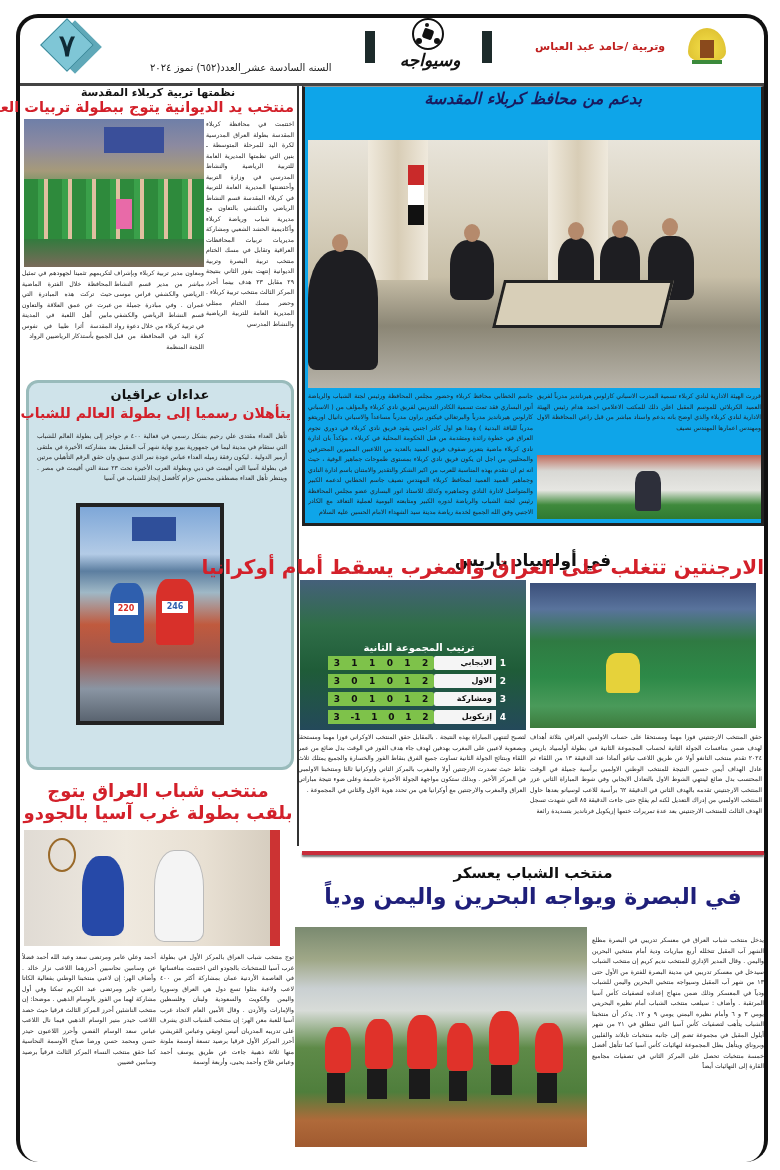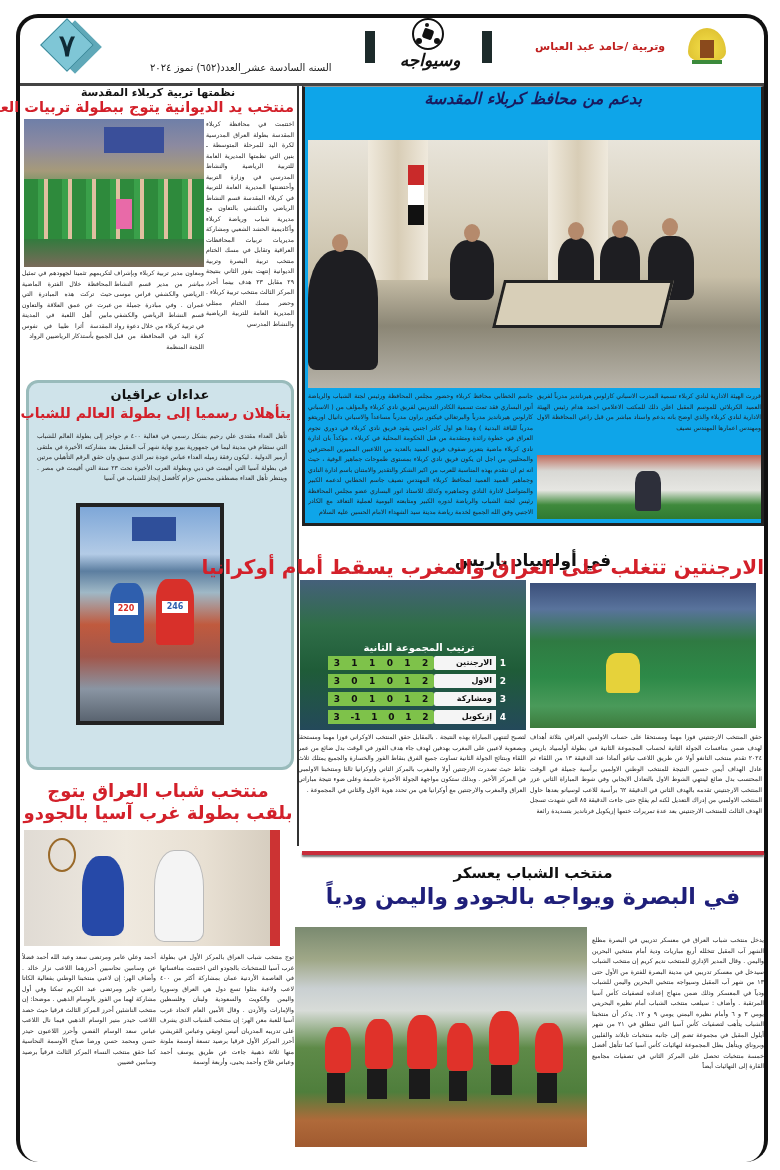--- a/index.html
+++ b/index.html
@@ -190,21 +190,21 @@
 <div class="kicker sd-kicker">في أولمبياد باريس</div>
 <div class="headline sd-headline">الارجنتين تتغلب على العراق والمغرب يسقط أمام أوكرانيا</div>
 <div class="photo sd-photo-r" title="المنتخب الأولمبي العراقي">
   <div style="position:absolute;left:76px;top:70px;width:34px;height:40px;background:#e6d23a;border-radius:30% 30% 4px 4px;"></div>
 </div>
 <div class="photo sd-photo-l" title="ترتيب المجموعة الثانية">
   <div class="standings">
     <div class="standings-title">ترتيب المجموعة الثانية</div>
     <div class="st-row">
       <div class="st-rank">1</div>
-      <div class="st-team">الارجنتين</div>
+      <div class="st-team">الايجابي</div>
       <div class="st-stats">
         <span>3</span>
         <span>1</span>
         <span>1</span>
         <span>0</span>
         <span>1</span>
         <span>2</span>
       </div>
     </div>
     <div class="st-row">
@@ -243,21 +243,21 @@
         <span>2</span>
       </div>
     </div>
   </div>
 </div>
 <div class="txt sd-text-right">حقق المنتخب الارجنتيني فوزا مهما ومستحقا على حساب الاولمبي العراقي بثلاثة أهداف لهدف ضمن منافسات الجولة الثانية لحساب المجموعة الثانية في بطولة أولمبياد باريس ٢٠٢٤ تقدم منتخب التانغو أولا عن طريق اللاعب تياغو ألمادا عند الدقيقة ١٣ من اللقاء ثم عادل الهداف أيمن حسين النتيجة للمنتخب الوطني الاولمبي برأسية جميلة في الوقت المحتسب بدل ضائع لينتهي الشوط الاول بالتعادل الايجابي وفي شوط المباراة الثاني عزز المنتخب الارجنتيني تقدمه بالهدف الثاني في الدقيقة ٦٢ برأسية للاعب لوسيانو بعدها حاول المنتخب الاولمبي من إدراك التعديل لكنه لم يفلح حتى جاءت الدقيقة ٨٥ التي شهدت تسجل الهدف الثالث للمنتخب الارجنتيني بعد عدة تمريرات ختمها إزيكويل فرنانديز بتسديدة رائعة</div>
 <div class="txt sd-text-left">لتصبح لتنتهي المباراة بهذه النتيجة . بالمقابل حقق المنتخب الاوكراني فوزا مهما ومستحقا وبصعوبة لاعبين على المغرب بهدفين لهدف جاء هدف الفوز في الوقت بدل ضائع من عمر اللقاء وبنتائج الجولة الثانية تساوت جميع الفرق بنقاط الفوز والخسارة والجميع يمتلك ثلاث نقاط حيث تصدرت الارجنتين أولا والمغرب بالمركز الثاني واوكرانيا ثالثا ومنتخبنا الاولمبي في المركز الأخير . وبذلك ستكون مواجهة الجولة الأخيرة حاسمة وعلى ضوء نتيجة مباراتي العراق والمغرب والارجنتين مع أوكرانيا هي من تحدد هوية الاول والثاني في المجموعة .</div>
 <div class="red-rule"></div>
 
 <div class="kicker se-kicker">منتخب الشباب يعسكر</div>
-<div class="headline se-headline">في البصرة ويواجه بالجودو واليمن ودياً</div>
+<div class="headline se-headline">في البصرة ويواجه البحرين واليمن ودياً</div>
 <div class="photo se-photo" title="لاعبو منتخب الشباب في التدريب">
   <div class="se-player" style="left:30px;top:100px;width:26px;height:46px;"></div>
   <div class="se-player" style="left:70px;top:92px;width:28px;height:50px;"></div>
   <div class="se-player" style="left:112px;top:88px;width:30px;height:54px;"></div>
   <div class="se-player" style="left:152px;top:96px;width:26px;height:48px;"></div>
   <div class="se-player" style="left:194px;top:84px;width:30px;height:54px;"></div>
   <div class="se-player" style="left:240px;top:96px;width:28px;height:50px;"></div>
 </div>
 <div class="txt se-text">يدخل منتخب شباب العراق في معسكر تدريبي في البصرة مطلع الشهر آب المقبل تتخلله أربع مباريات ودية أمام منتخبي البحرين واليمن . وقال المدير الإداري للمنتخب نديم كريم إن منتخب الشباب سيدخل في معسكر تدريبي في مدينة البصرة للفترة من الأول حتى ١٣ من شهر آب المقبل وسيواجه منتخبي البحرين واليمن للشباب ودياً في المعسكر وذلك ضمن منهاج إعداده لتصفيات كأس آسيا المرتقبة . وأضاف : سيلعب منتخب الشباب أمام نظيره البحريني يومي ٣ و ٦ وأمام نظيره اليمني يومي ٩ و ١٢. يذكر أن منتخبنا الشباب يتأهب لتصفيات كأس آسيا التي تنطلق في ٢١ من شهر أيلول المقبل في مجموعة تضم إلى جانبه منتخبات تايلاند والفلبين وبروناي ويتأهل بطل المجموعة لنهائيات كأس آسيا كما تتأهل أفضل خمسة منتخبات تحصل على المركز الثاني في تصفيات مجاميع القارة إلى النهائيات أيضاً</div>
 

